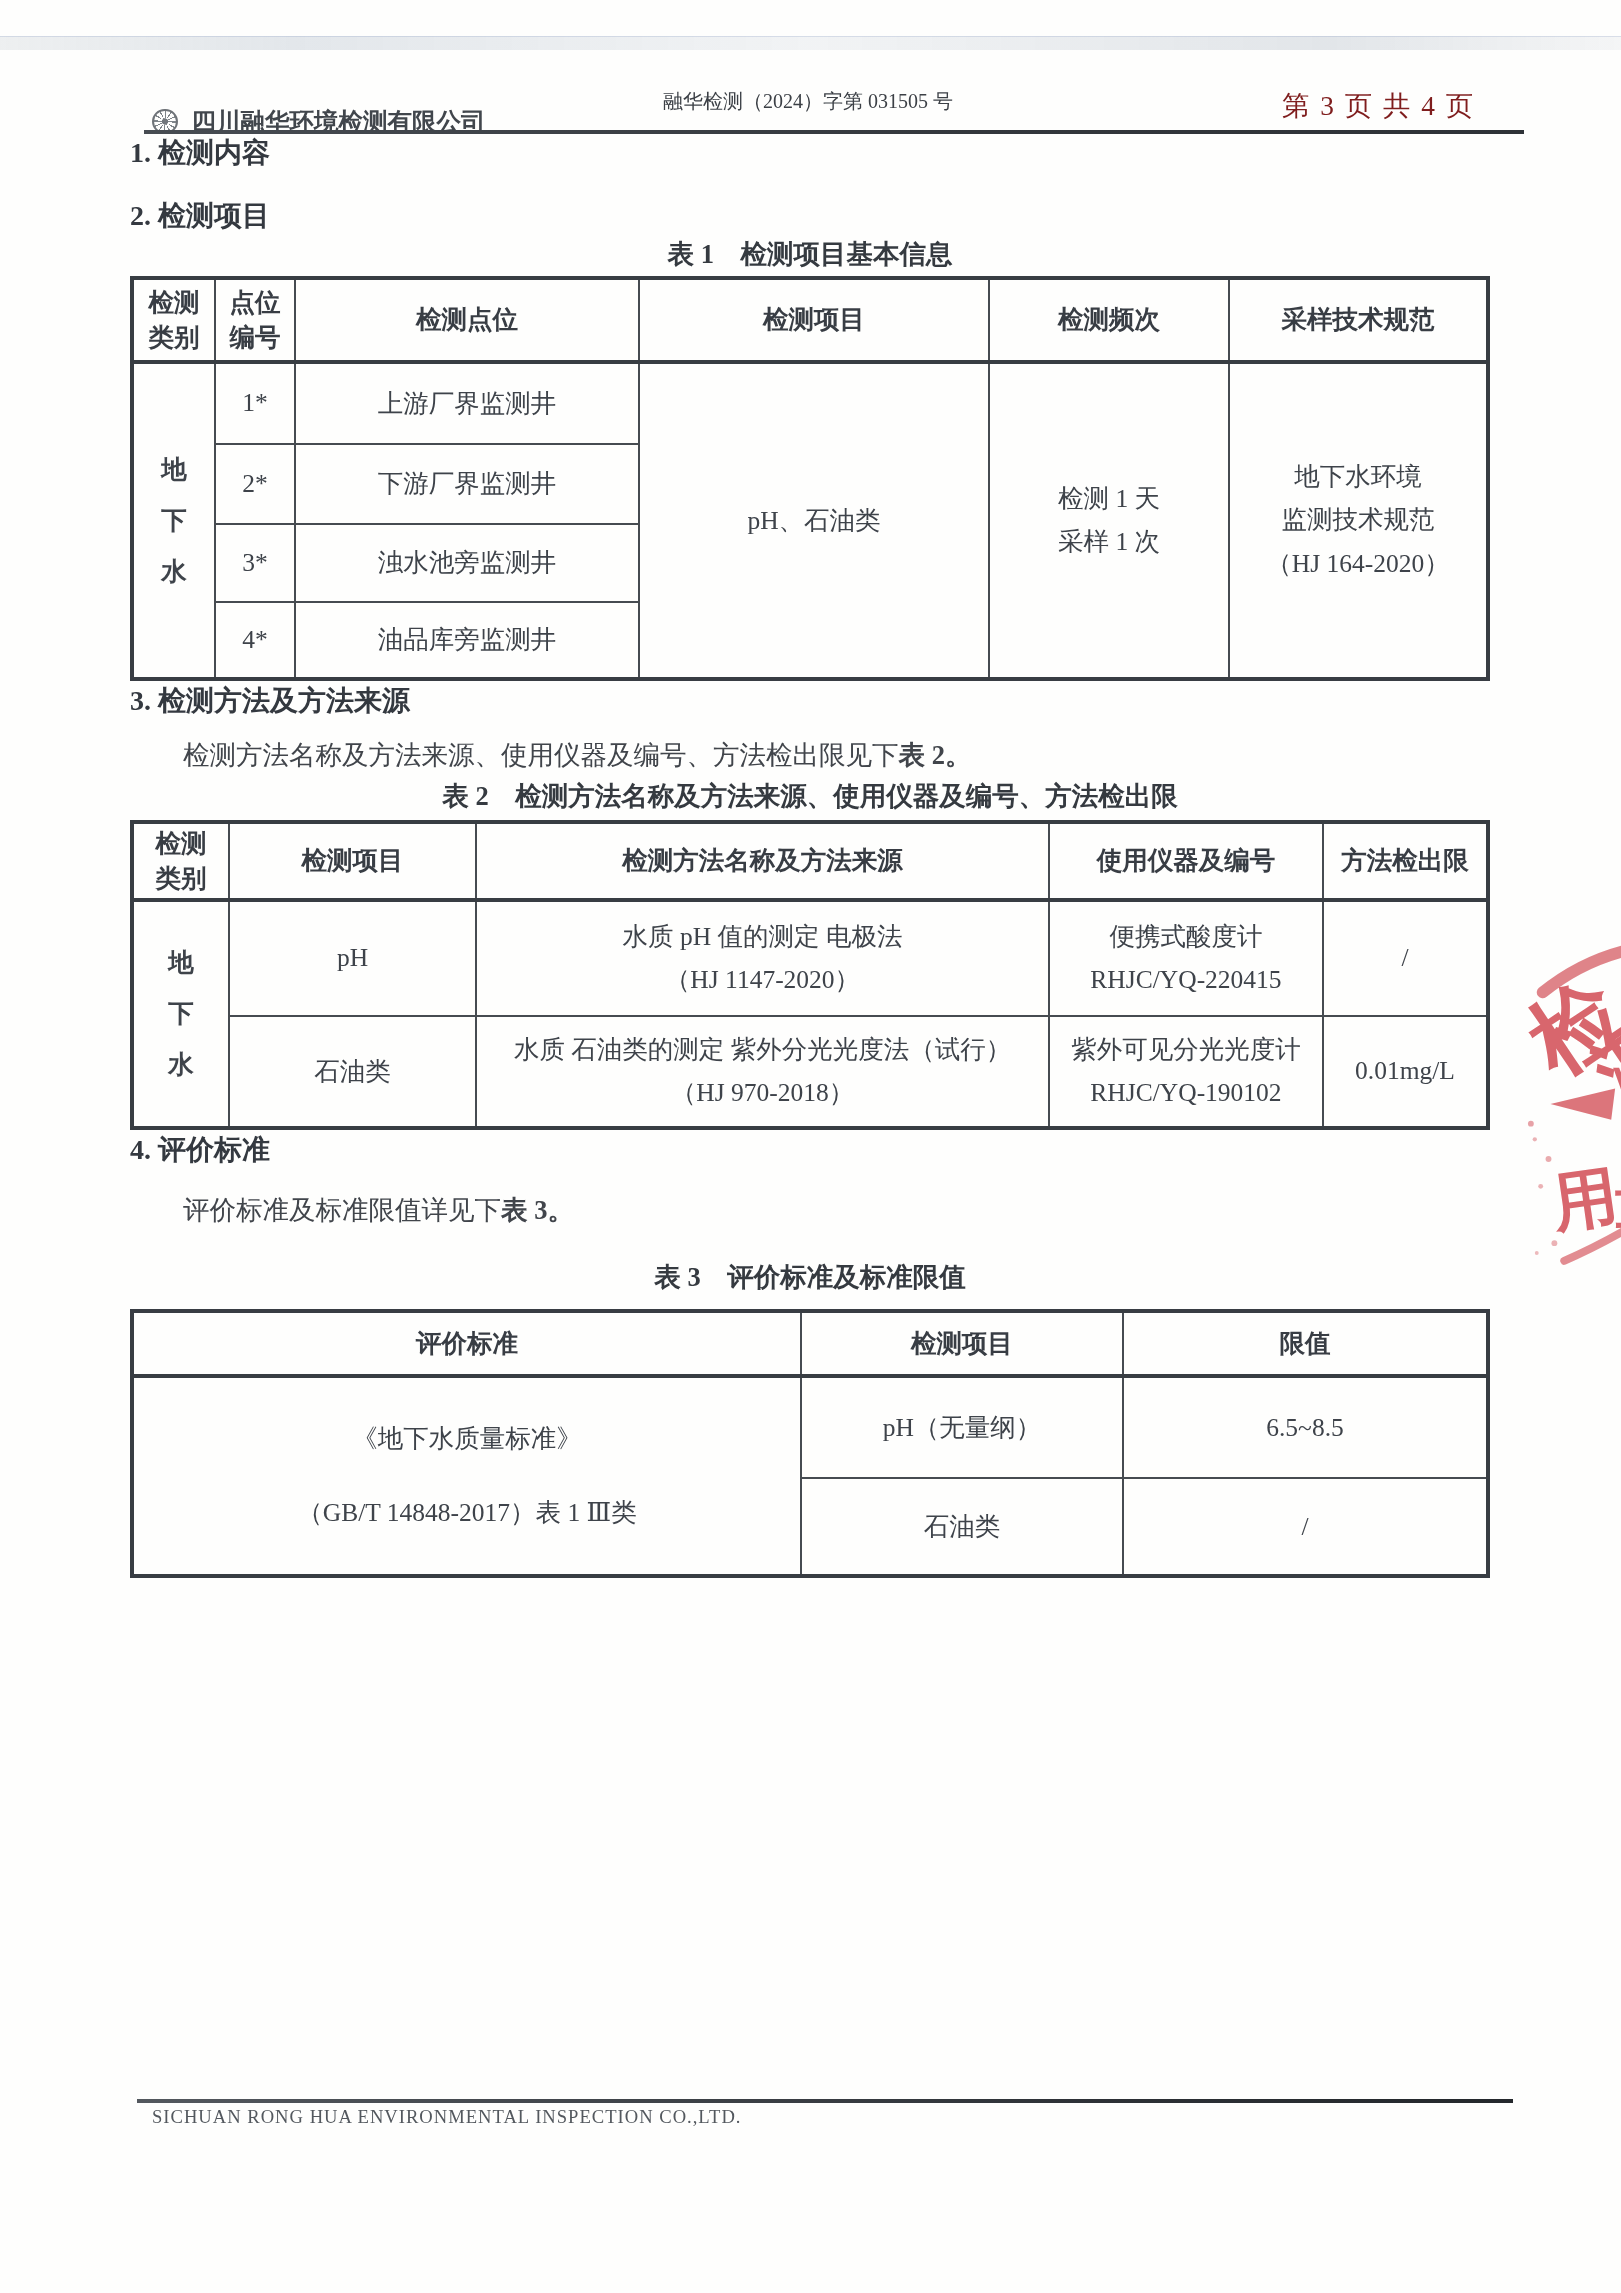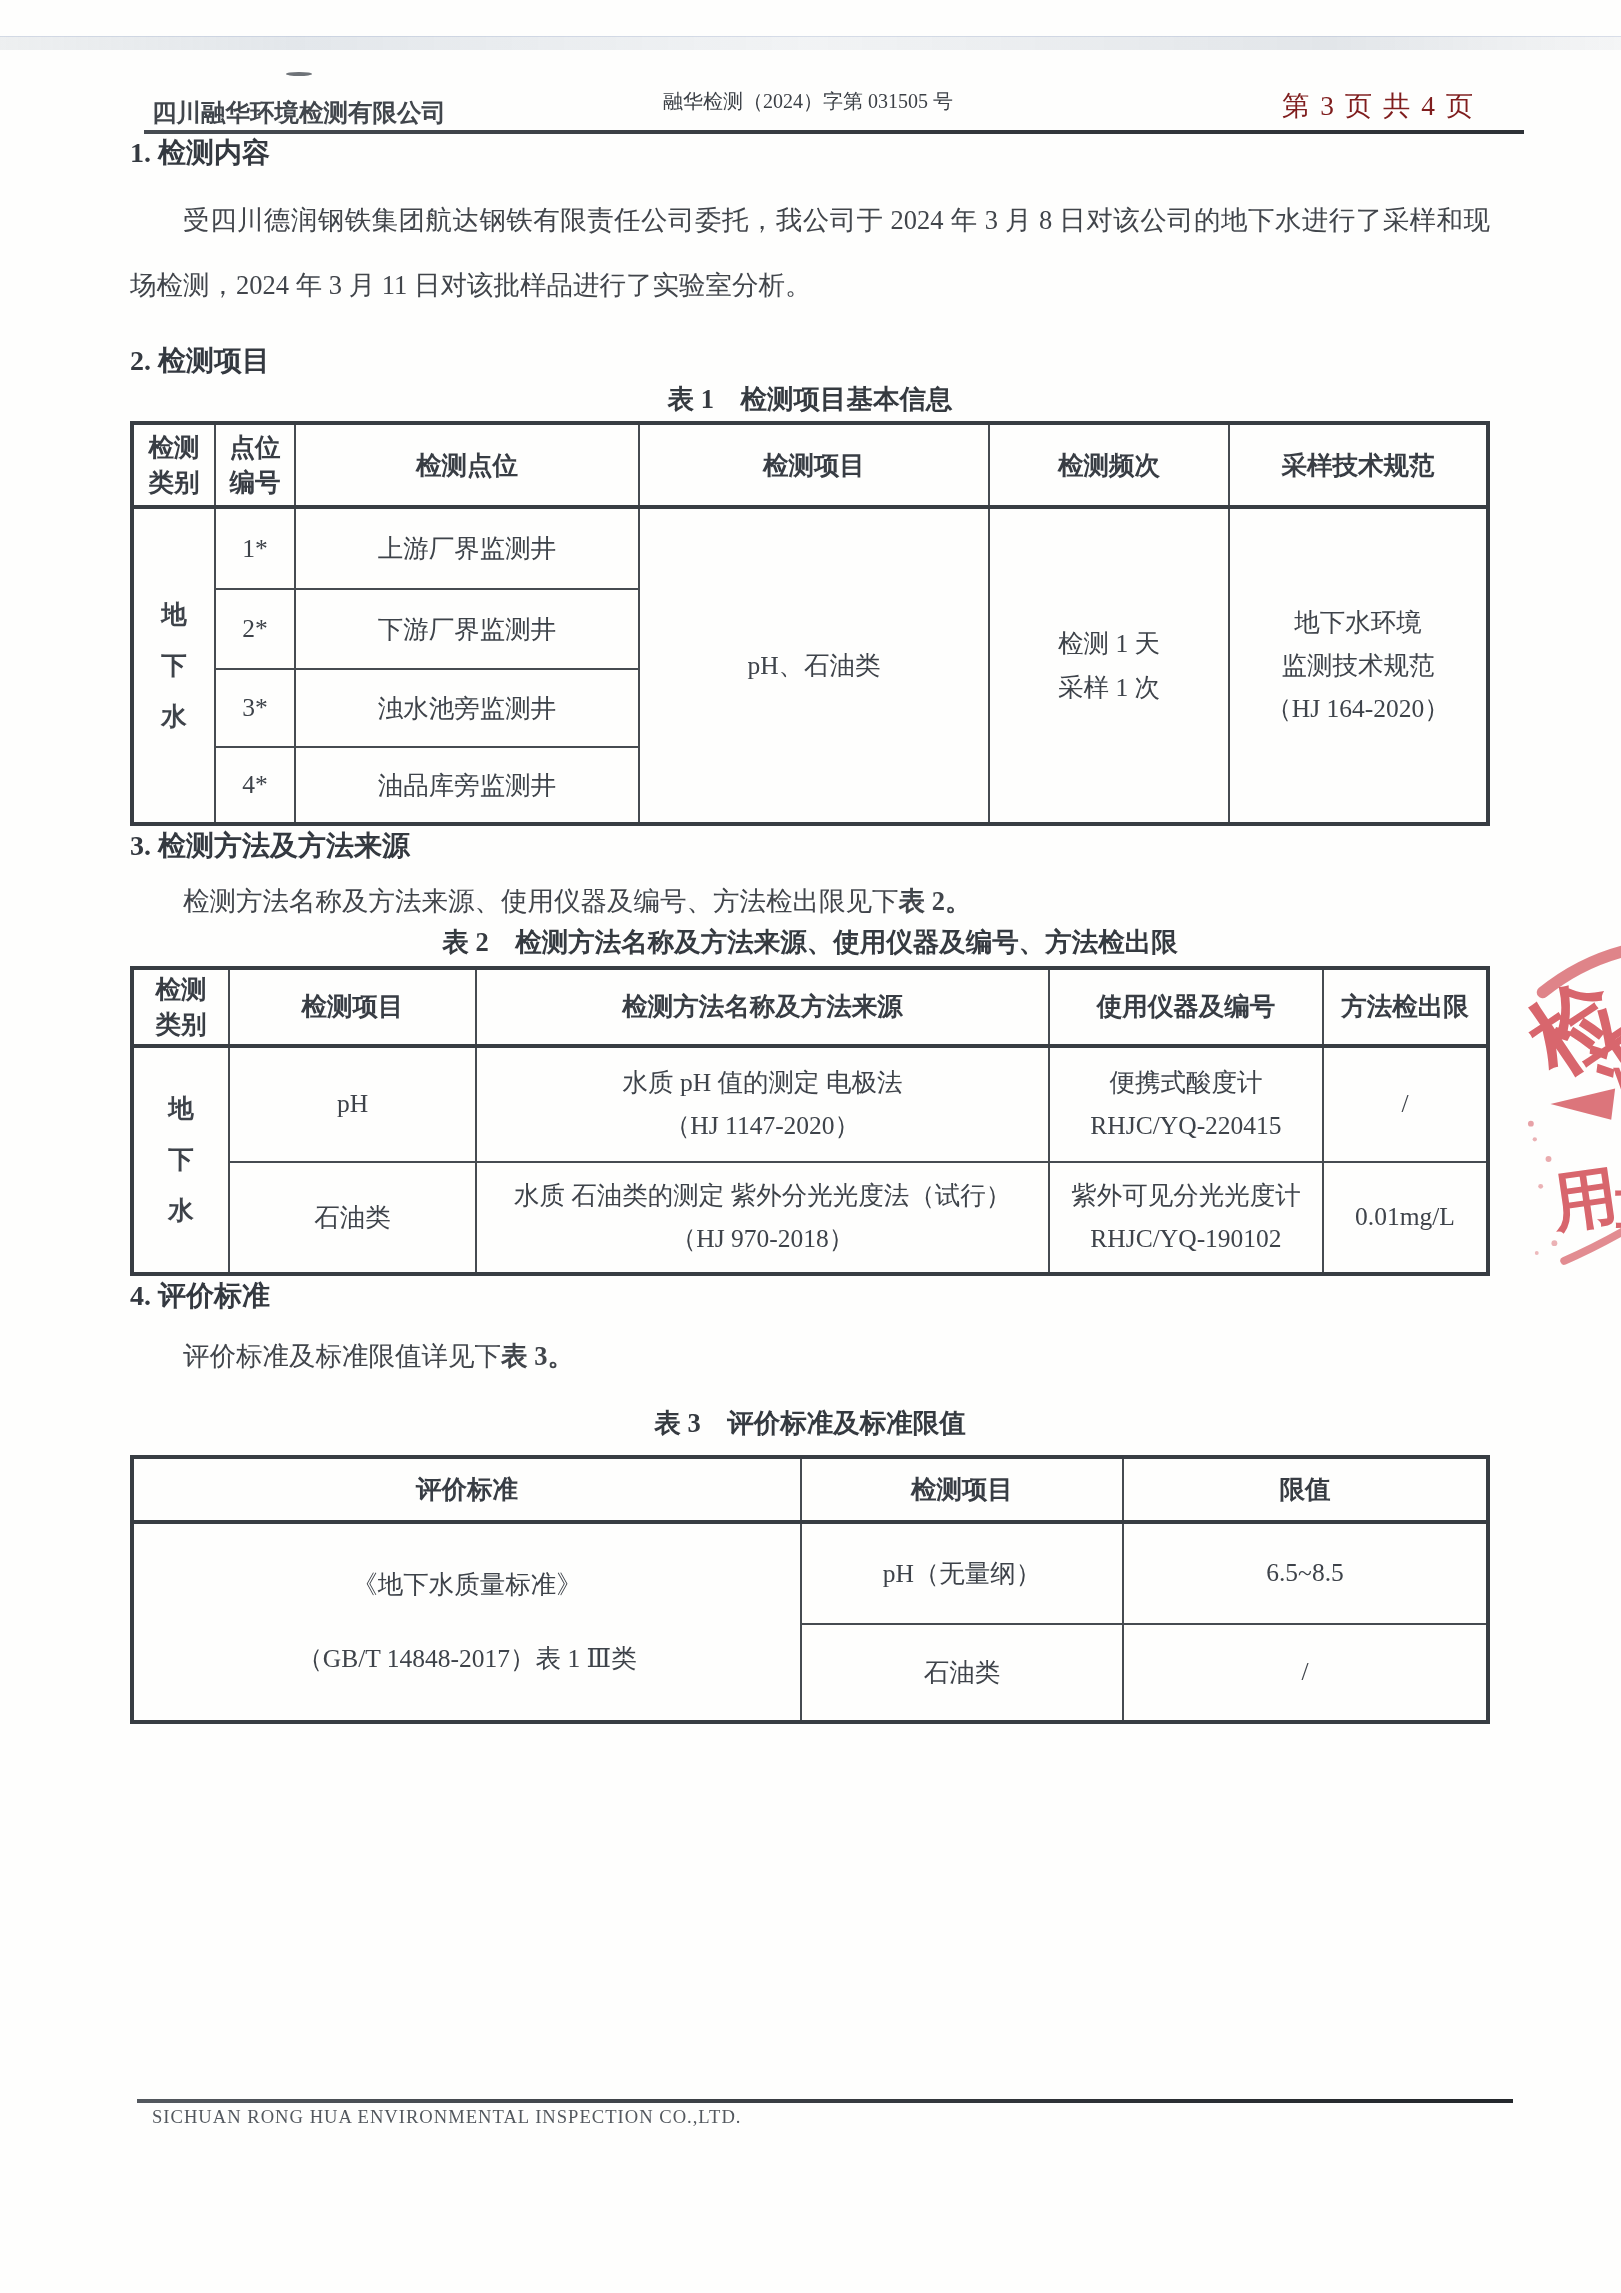--- a/index.html
+++ b/index.html
@@ -12,22 +12,22 @@
   
   .artifact-top {
     position:absolute; top:36px; left:0; width:100%; height:12.7px;
     background:linear-gradient(90deg,
       rgba(90,110,130,0.10), rgba(120,140,165,0.20) 18%,
       rgba(150,165,185,0.12) 50%, rgba(100,120,145,0.18) 82%,
       rgba(160,170,185,0.10));
     border-top:1px solid rgba(130,150,190,0.25);
   }
   
-  .hdr-company { position:absolute; left:152px; top:72px; height:31px;
-    display:flex; align-items:center; gap:20px; font-size:24.5px; font-weight:bold; color:#41464c;flex-direction:column; }
+  .hdr-company { position:absolute; left:152px; top:106px; height:31px;
+    display:flex; align-items:center; gap:14px; font-size:24.5px; font-weight:bold; color:#41464c; }
   .logo {
     width:25.5px; height:25.5px; border:2px solid #565b61; border-radius:50%;
     box-sizing:border-box; display:inline-block;
     background:radial-gradient(circle at 50% 50%, #5a6066 0 2.9px, transparent 3.4px),
                repeating-conic-gradient(#6a7076 0 8deg, transparent 8deg 30deg);
     opacity:.85;
   }
   .hdr-doc  { position:absolute; left:663px; top:88px; font-size:20px; color:#3c4046; }
   .hdr-page { position:absolute; left:1262px; top:88px; font-size:27.4px; color:#7f1d1d; letter-spacing:2px;margin-left:20px; }
   .hdr-rule { position:absolute; left:144px; top:130px; width:1380px; height:3.9px;
@@ -94,21 +94,20 @@
     <span class="logo"></span>
     <span>四川融华环境检测有限公司</span>
   </div>
   <div class="hdr-doc">融华检测（2024）字第 031505 号</div>
   <div class="hdr-page">第 3 页 共 4 页</div>
   <div class="hdr-rule"></div>
 
   <div class="content">
 
     <h2 class="sec s1">1. 检测内容</h2>
-    <p class="body">受四川德润钢铁集团航达钢铁有限责任公司委托，我公司于 2024 年 3 月 8 日对该公司的地下水进行了采样和现场检测，2024 年 3 月 11 日对该批样品进行了实验室分析。</p>
 
     <h2 class="sec" style="margin-top:23.5px;">2. 检测项目</h2>
     <p class="caption">表 1　检测项目基本信息</p>
 
     <table class="tbl t1">
       <colgroup>
           <col style="width:83px">
           <col style="width:80px">
           <col style="width:344px">
           <col style="width:350px">

